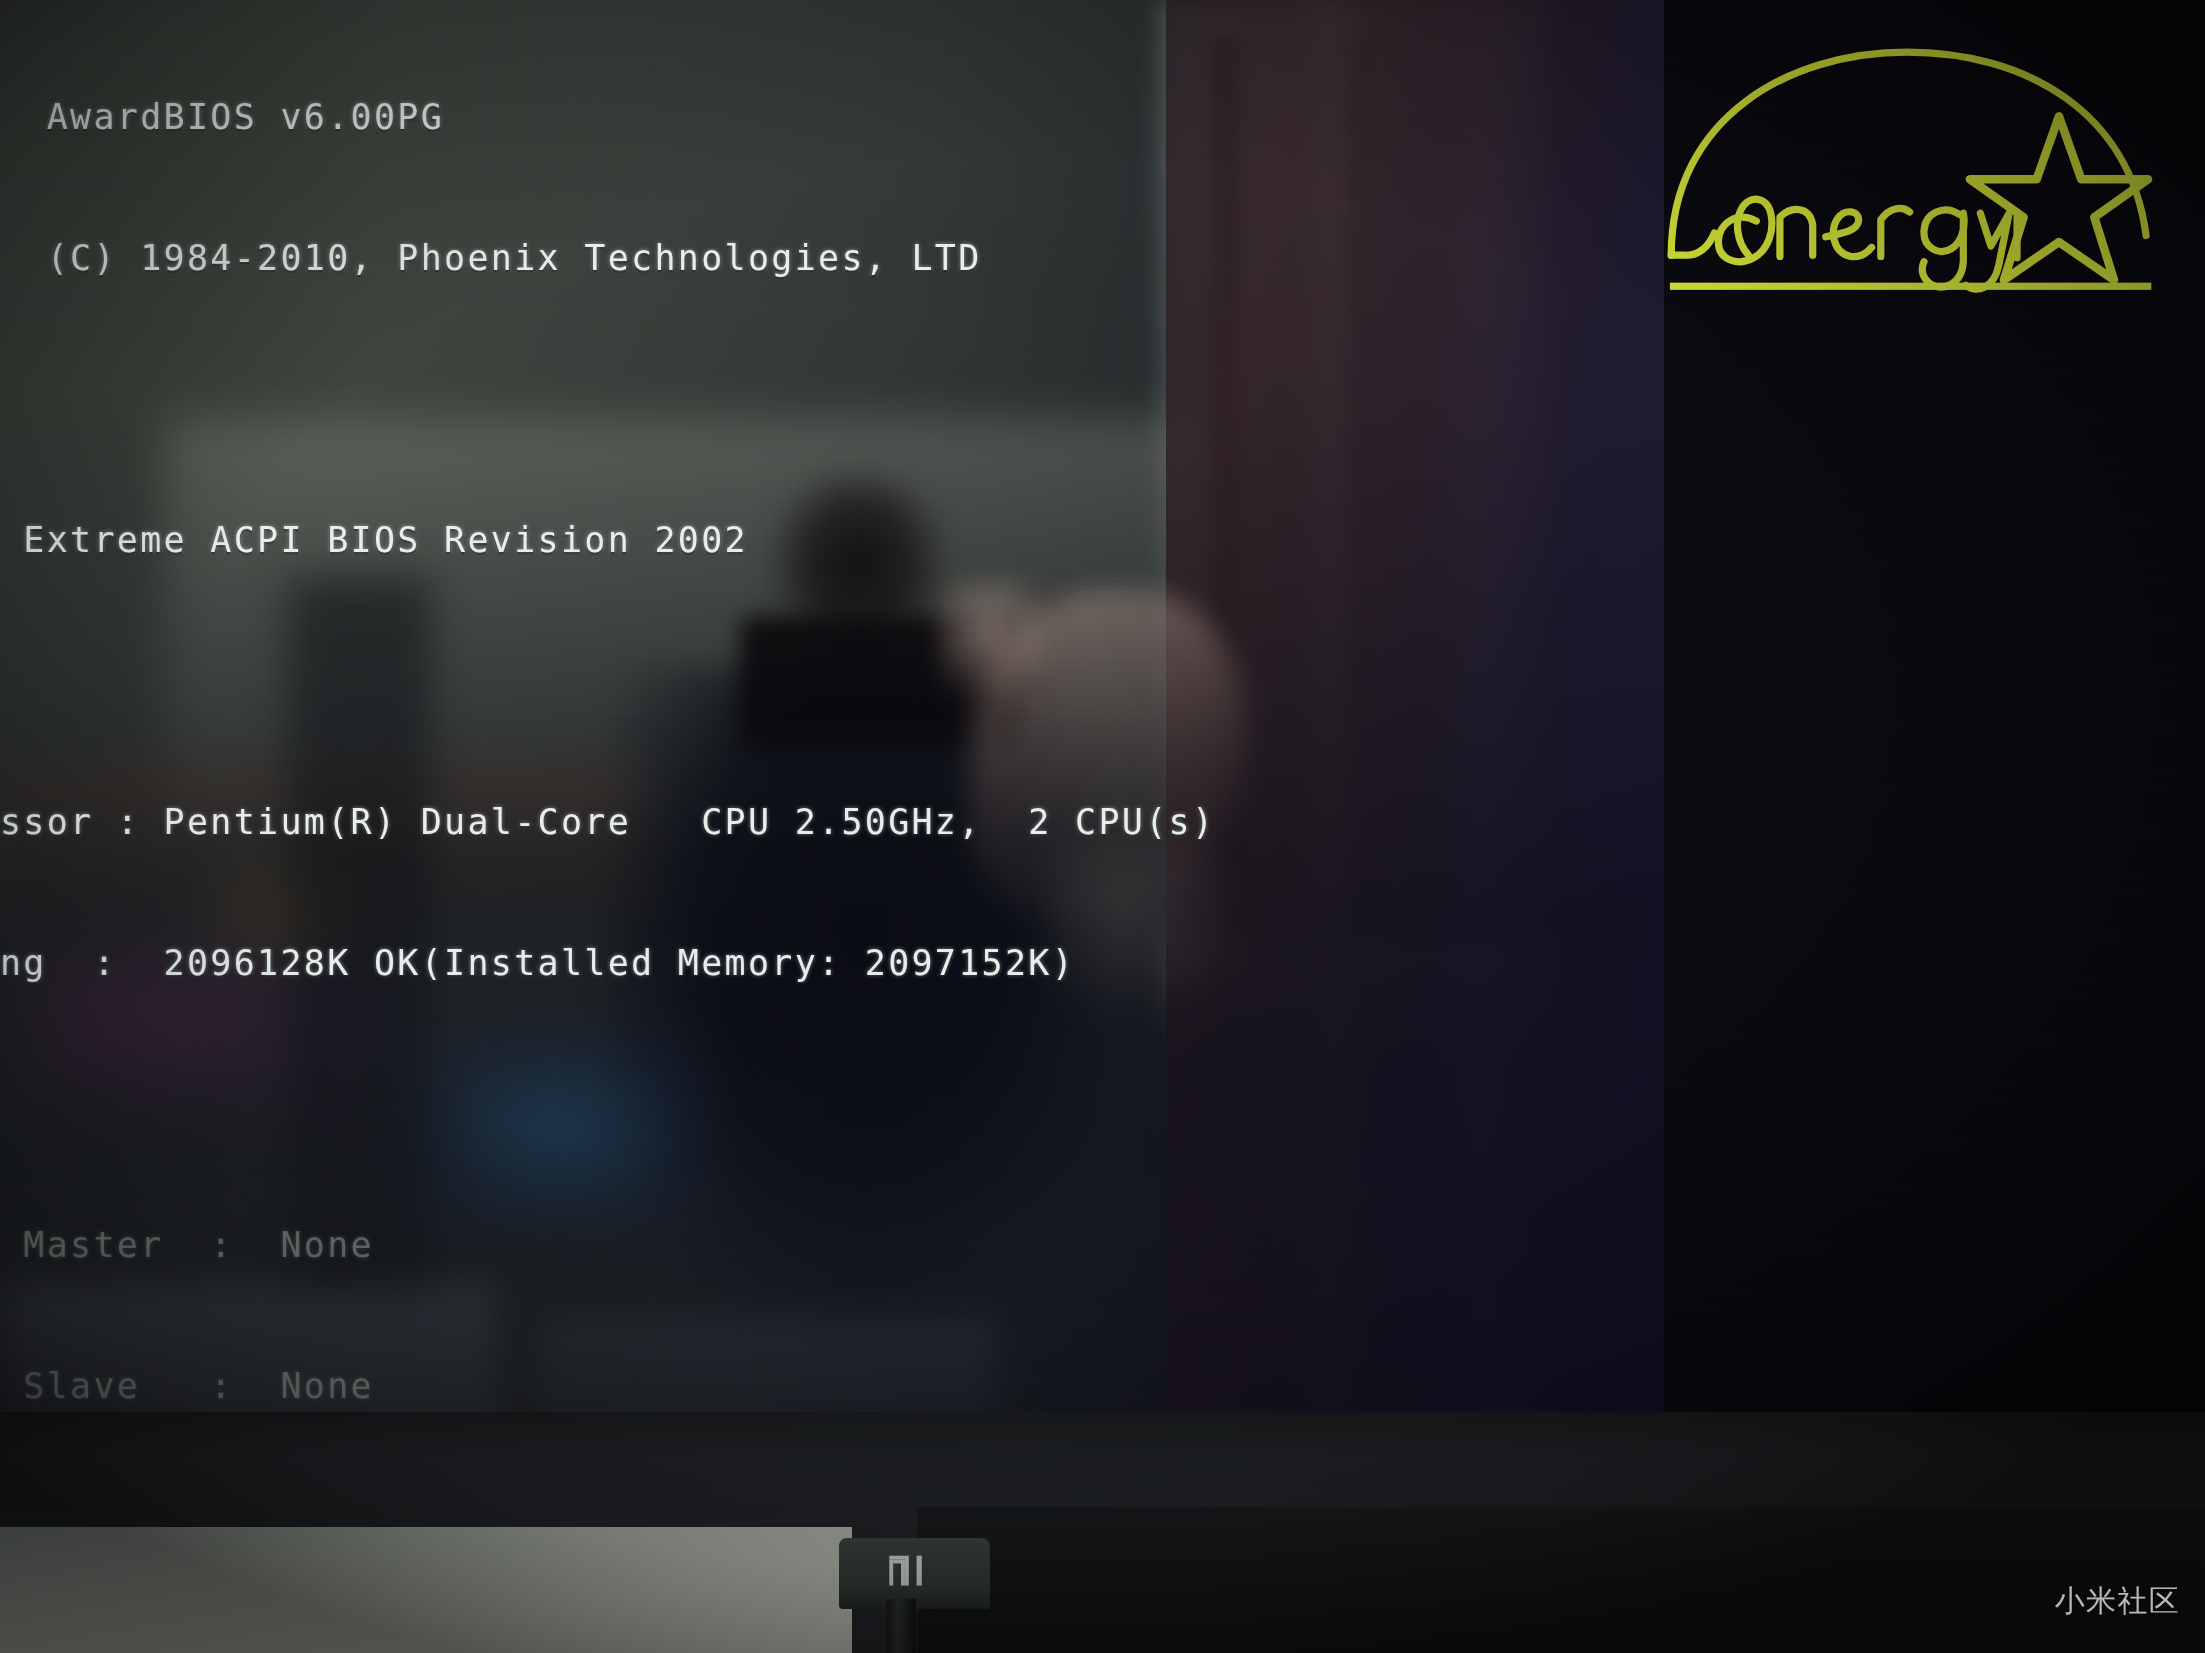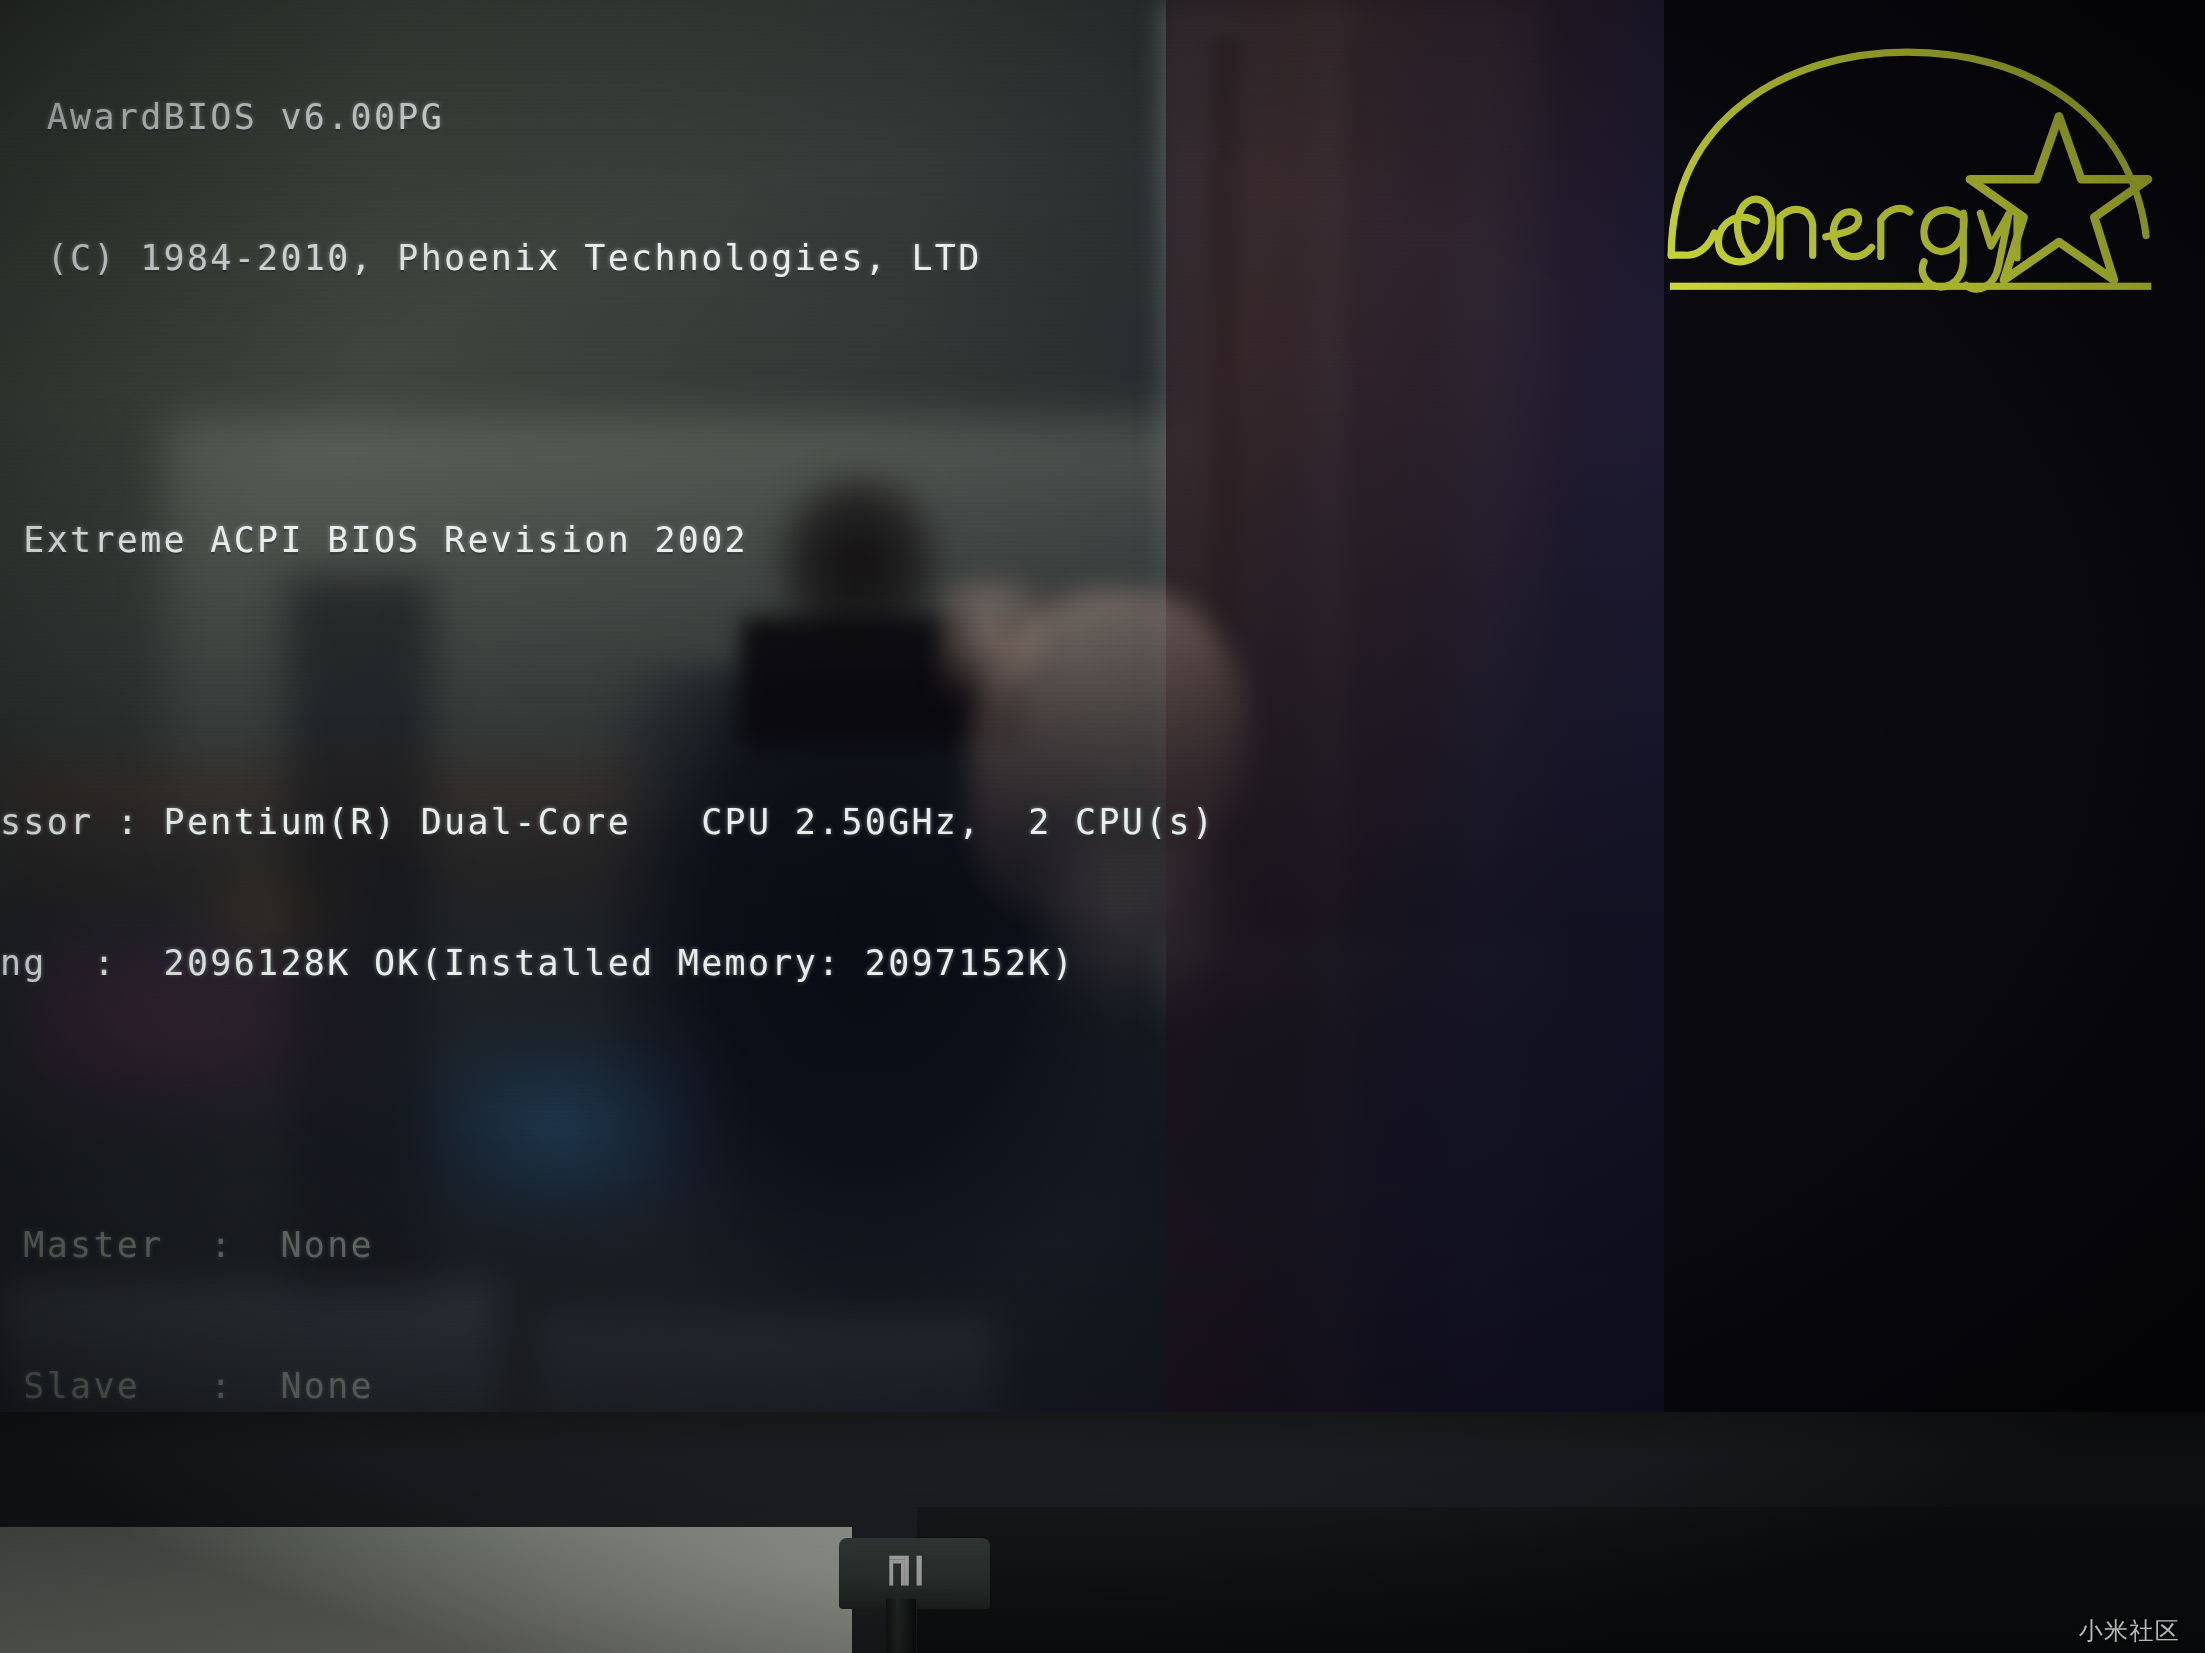--- a/index.html
+++ b/index.html
@@ -123,23 +123,23 @@
     z-index:2;
   }
   #desk-dark{
     position:absolute;left:917px;top:1507px;width:1288px;height:147px;
     background:linear-gradient(180deg,#1c1f22 0%,#141619 100%);
     z-index:2;
   }
 
   
   #watermark{
-    position:absolute;right:25px;bottom:7px;
+    position:absolute;right:25px;bottom:32px;
     font-family:Liberation Mono, monospace;
-    font-size:24px;color:rgba(226,228,226,.80);
+    font-size:30px;color:rgba(226,228,226,.80);
     letter-spacing:1.3px;
     z-index:30;
     text-shadow:0 1.3px 3.3px rgba(0,0,0,.6);
   }
 
   
   #grain{
     position:absolute;inset:0;z-index:25;pointer-events:none;
     opacity:.22;
     background-image:

